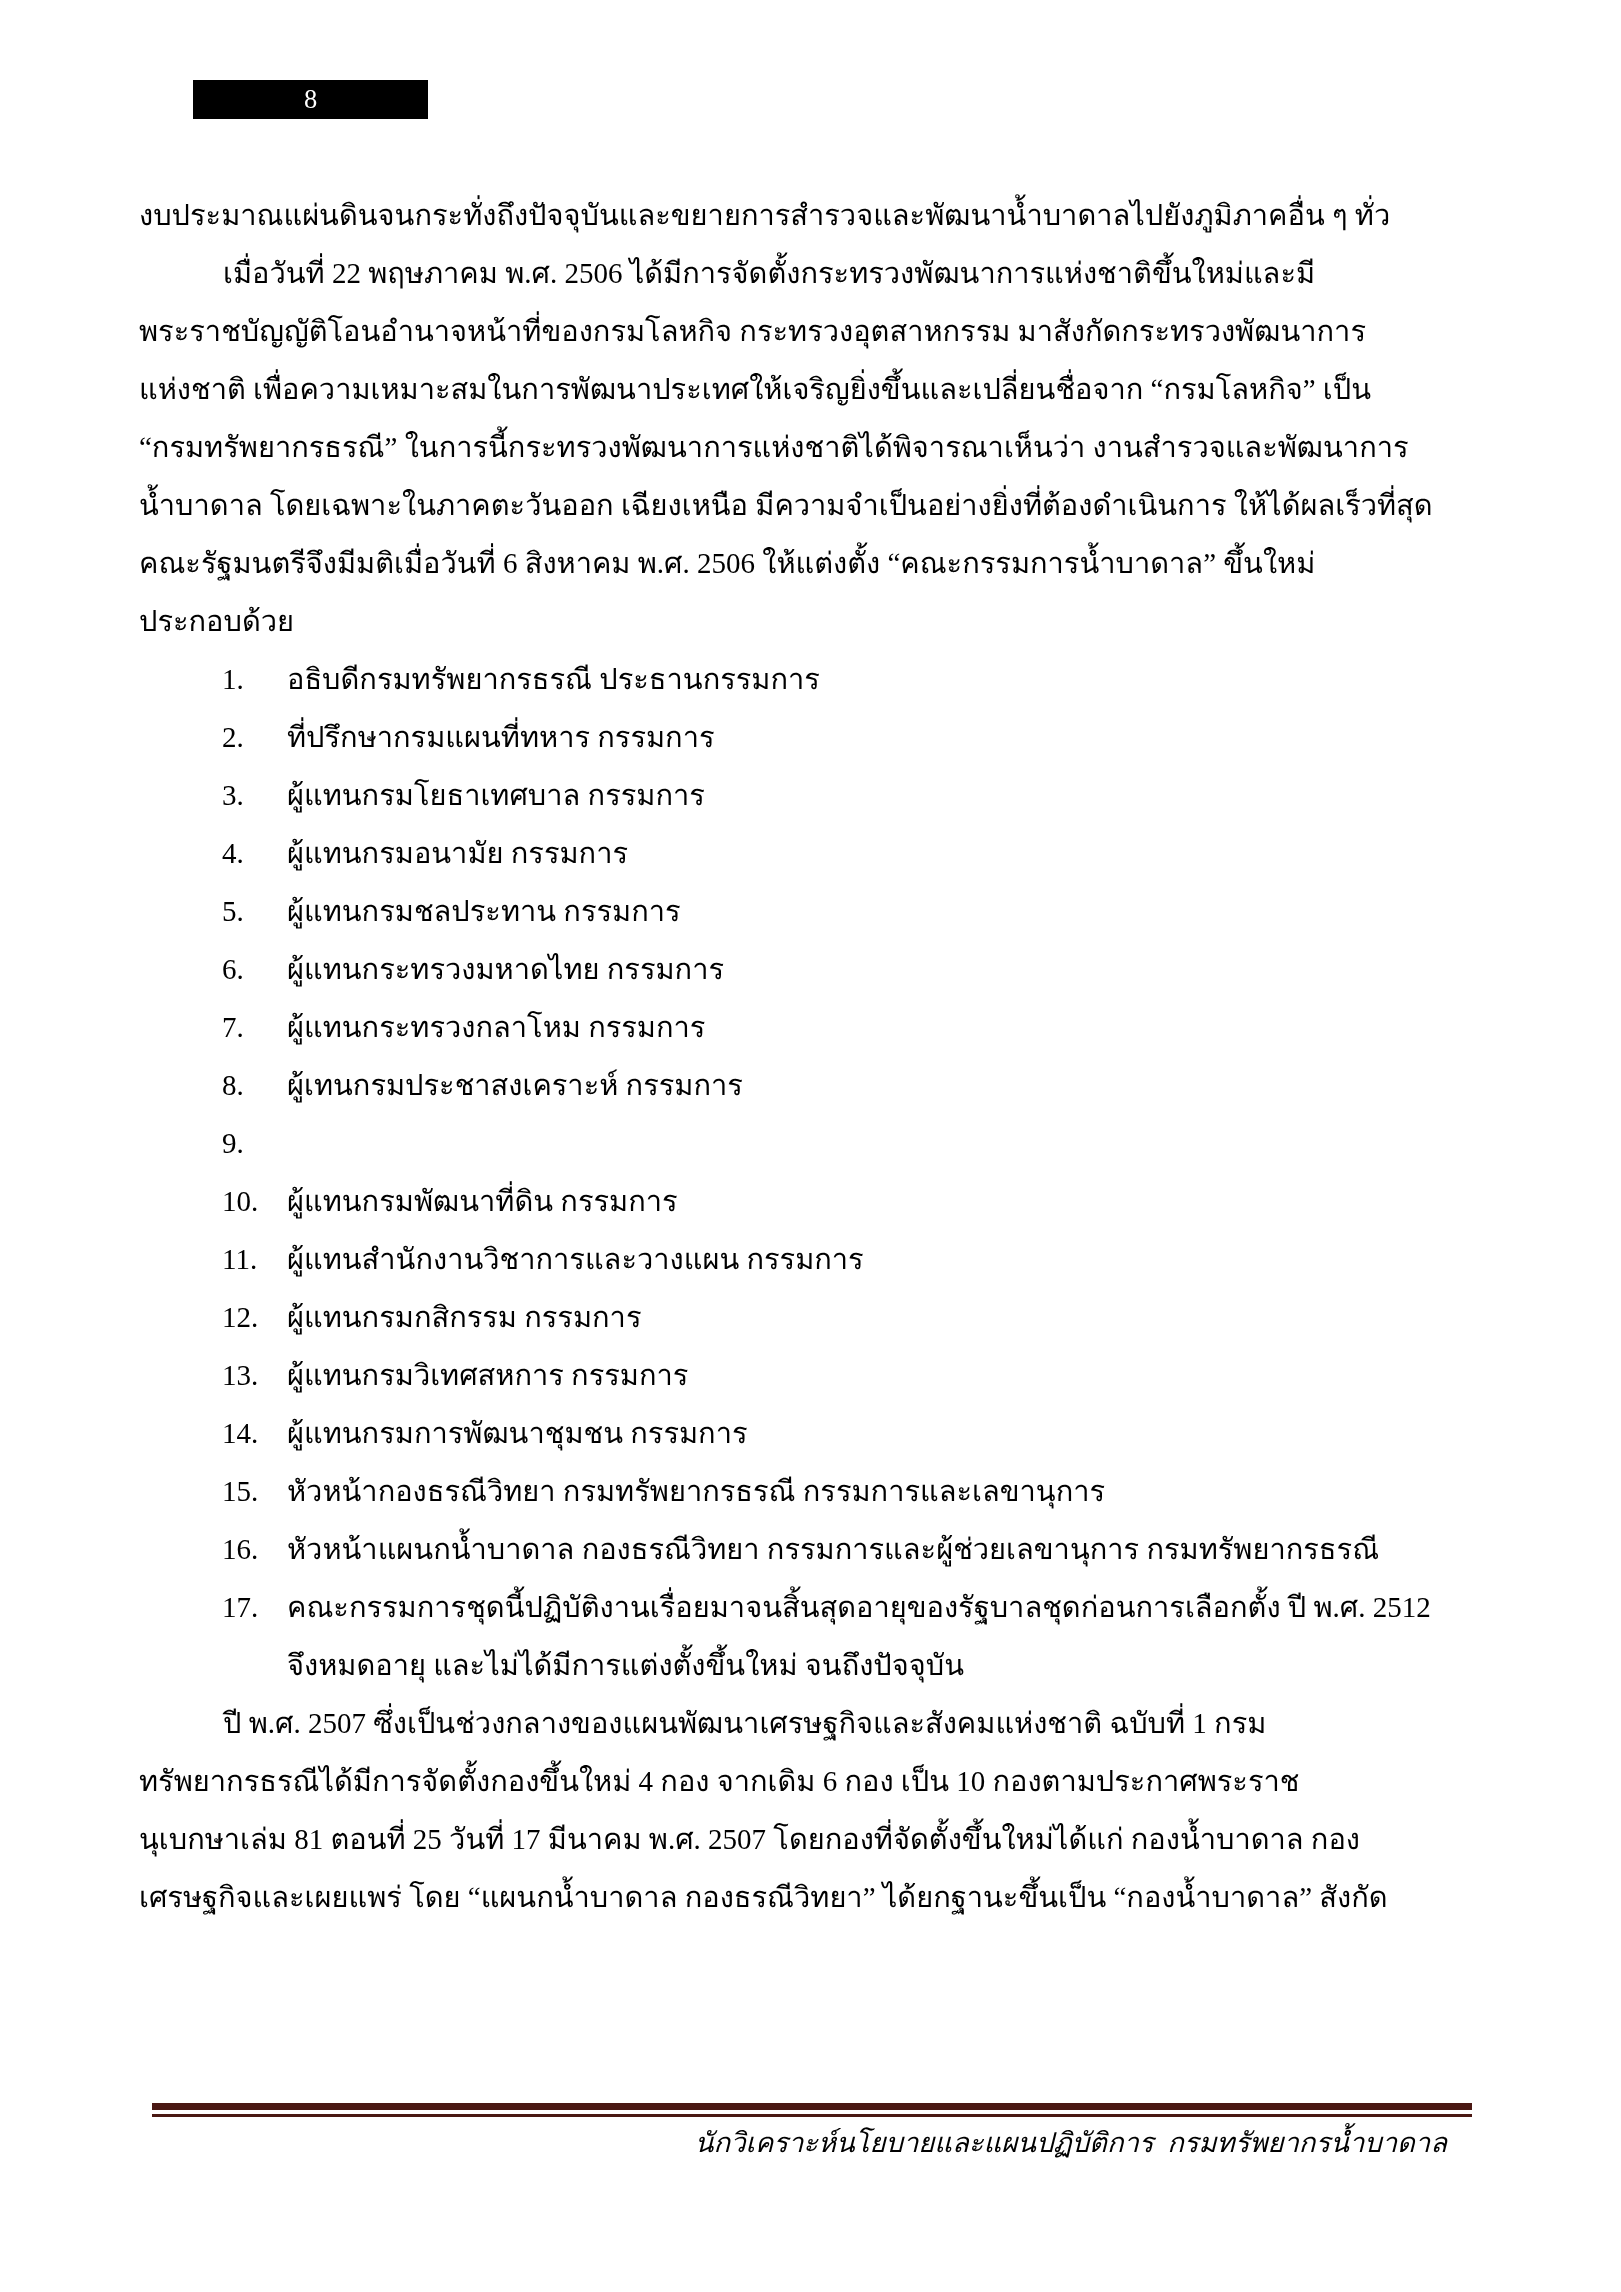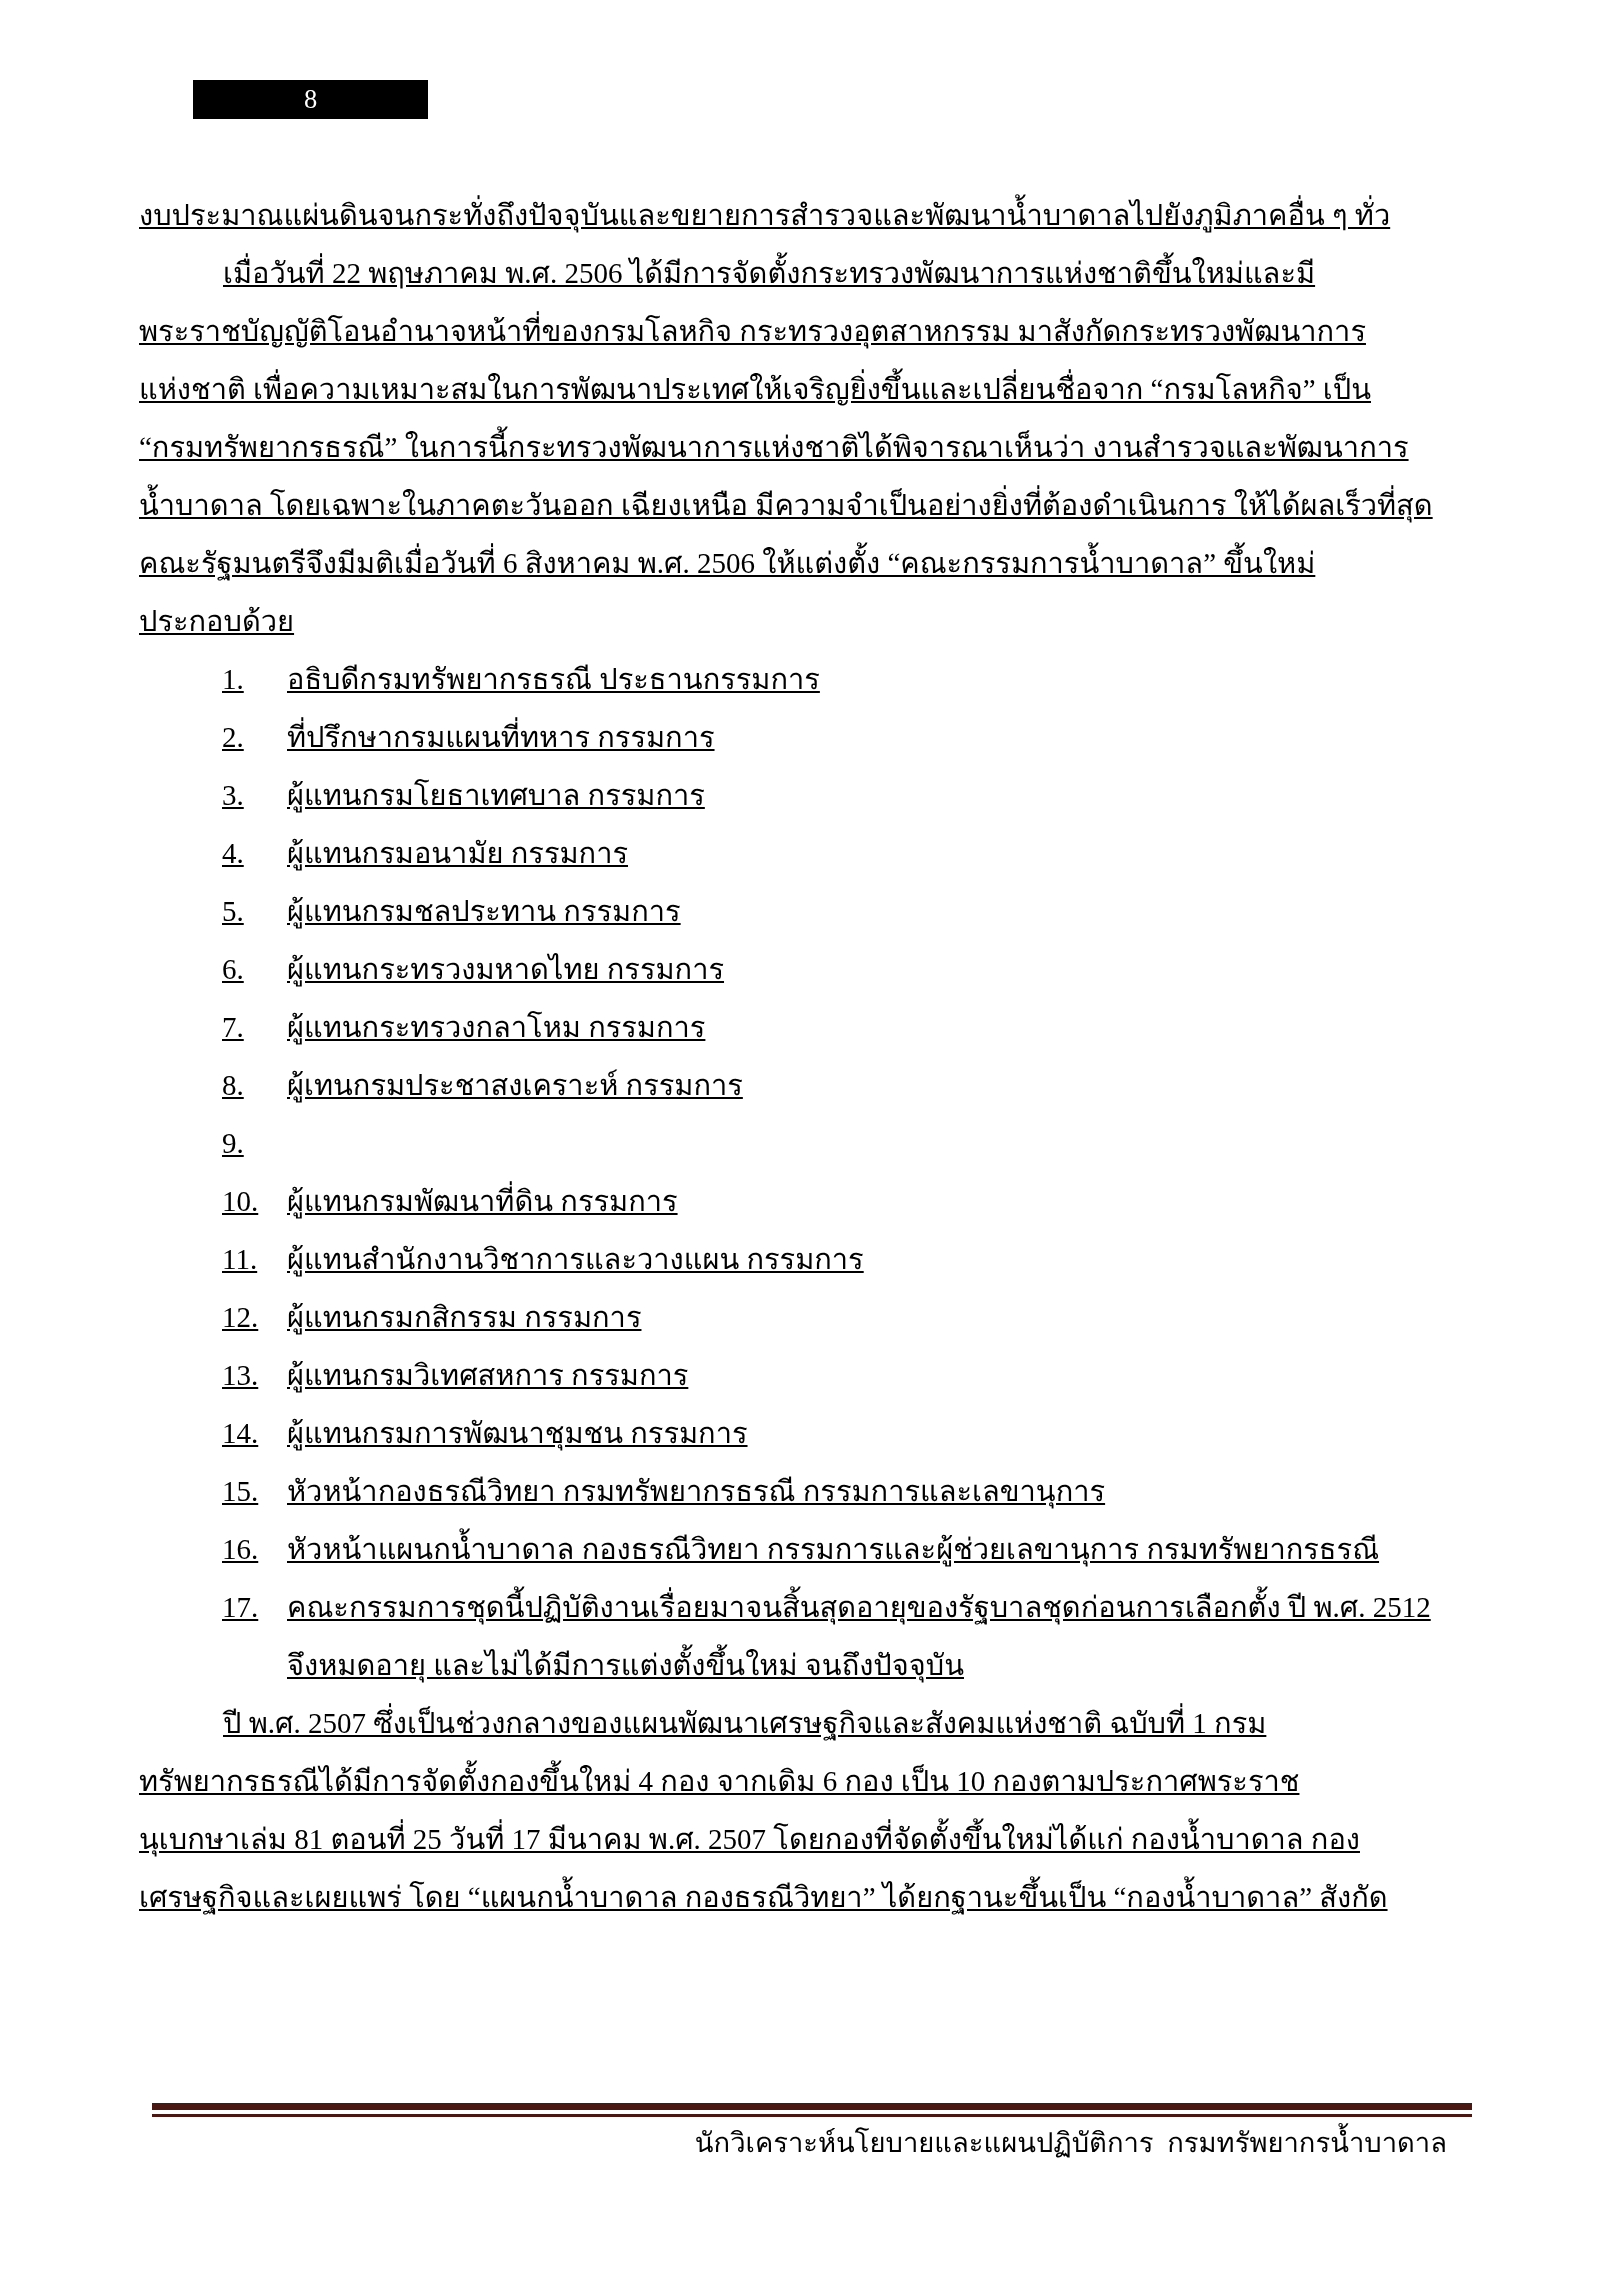--- a/index.html
+++ b/index.html
@@ -7,35 +7,35 @@
     position:relative;width:1621px;height:2293px;background:#ffffff;
     font-family:"Liberation Serif", serif;color:#000000;overflow:hidden;
   }
   .pageno{
     position:absolute;left:193px;top:80px;width:235px;height:39px;
     background:#000000;color:#ffffff;display:flex;align-items:center;justify-content:center;
     font-size:26.5px;
   }
   .content{
     position:absolute;left:139px;top:186px;width:1345px;
-    font-size:29px;line-height:58px;text-decoration:underline;
+    font-size:29px;line-height:58px;
   }
   .line{height:58px;white-space:nowrap;}
   .indent-first .line:first-child{text-indent:84px;}
   .list{margin-left:83px;}
   .li-row{display:flex;height:58px;line-height:58px;}
   .li-num{flex:0 0 65px;width:65px;}
   .li-text{white-space:nowrap;}
   .heading{font-weight:bold;height:58px;line-height:58px;}
   .rule{position:absolute;left:152px;right:149px;background:#4a1813;}
   .rule-thick{top:2103px;height:6.9px;}
   .rule-thin{top:2114px;height:2.9px;}
   .footer-text{
     position:absolute;left:152px;right:174px;top:2123px;
-    text-align:right;font-size:27.4px;line-height:41px;white-space:pre;
+    text-align:right;font-size:27.4px;line-height:41px;white-space:pre;font-style:italic;
   }
 </style>
 </head>
 <body>
 
 <div class="page">
 
   <div class="pageno">
     <span>8</span>
   </div>

